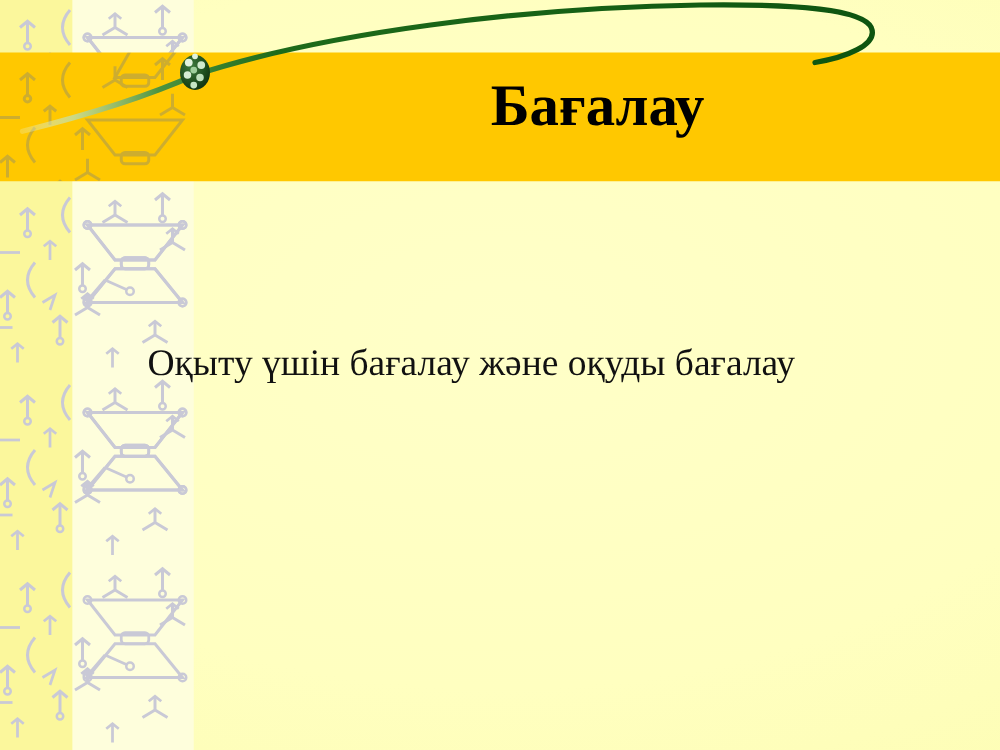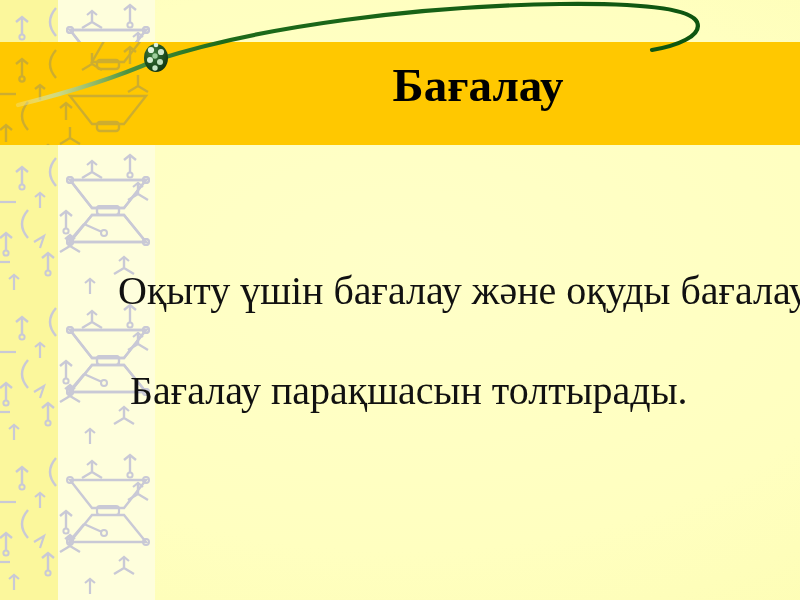--- a/index.html
+++ b/index.html
@@ -88,21 +88,21 @@
 
   
   .body-block {
     position: absolute;
     left: 0;
     top: 272px;
     width: 800px;
   }
   .body-line {
     font-family: "Liberation Serif", "DejaVu Serif", serif;
-    font-size: 40px;
+    font-size: 30px;
     line-height: 38px;
     color: #111111;
     white-space: nowrap;
   }
   .body-line-1 { padding-left: 118px; }
   .body-line-spacer { height: 62px; }
   .body-line-2 { padding-left: 130px; }
 </style>
 </head>
 <body>
@@ -230,16 +230,15 @@
       <circle cx="155" cy="68" r="2.7" fill="#C6E6C4"></circle>
       <circle cx="156" cy="45" r="2.3" fill="#DFF2DD"></circle>
     </g>
   </svg>
 
   <div class="title">Бағалау</div>
 
   <div class="body-block">
     <div class="body-line body-line-1">Оқыту үшін бағалау және оқуды бағалау</div>
     <div class="body-line-spacer"></div>
-    <div class="body-line body-line-2">Бағалау парақшасын толтырады.</div>
   </div>
 
 </div>
 
 </body></html>

